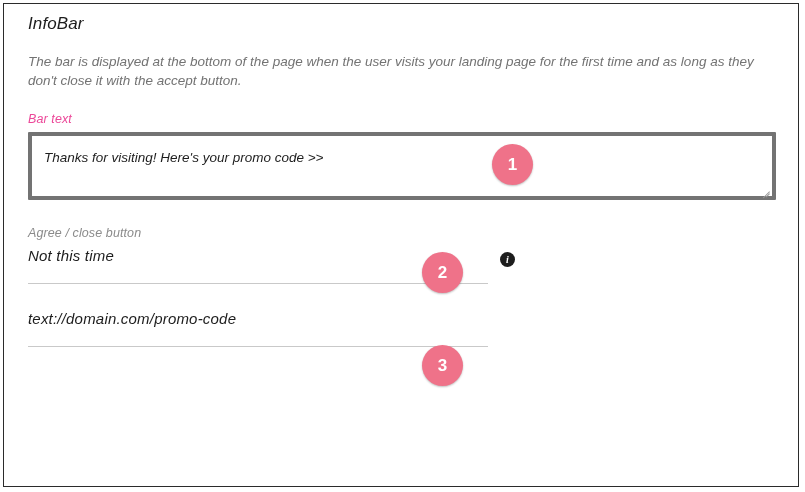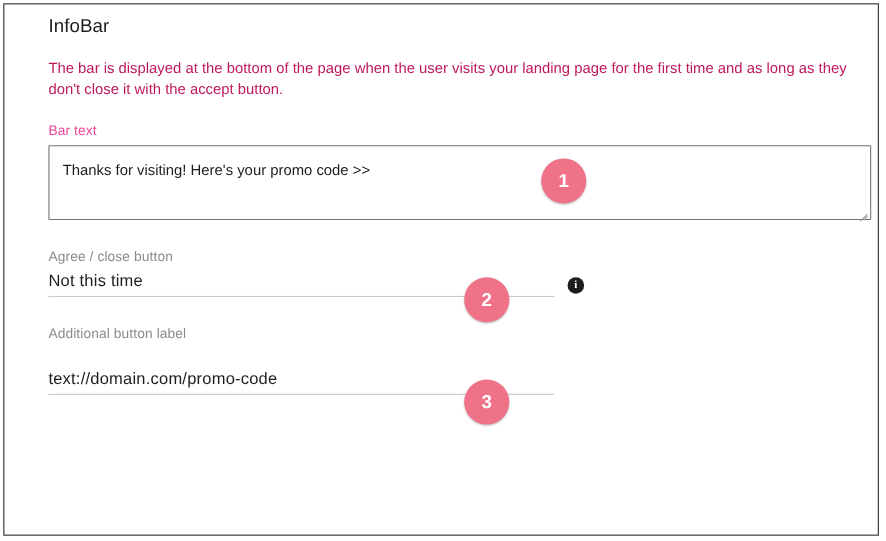--- a/index.html
+++ b/index.html
@@ -19,48 +19,49 @@
     top: 3px;
     width: 796px;
     height: 484px;
     border: 1px solid #2b2b2b;
     background: #ffffff;
     box-sizing: border-box;
     overflow: hidden;
   }
   .content {
     position: absolute;
-    left: 40px;
+    left: 24px;
     top: 10px;
     right: 18px;
+    font-style: italic;
   }
   .title {
     font-size: 17px;
     color: #1d1d1d;
     font-weight: 400;
     letter-spacing: 0.1px;
     margin: 0 0 18px 0;
   }
   .description {
     font-size: 13.5px;
     line-height: 19px;
-    color: #be185d;
+    color: #737373;
     width: 740px;
     margin: 0 0 22px 0;
   }
   .field-label {
     font-size: 12.5px;
     color: #ec4899;
     margin-bottom: 6px;
     letter-spacing: 0.1px;
   }
   .textarea-box {
     width: 748px;
     height: 68px;
-    border: 1px solid #737373;
+    border: 4px solid #737373;
     box-sizing: border-box;
     background: #ffffff;
     position: relative;
     padding: 13px 12px;
     font-size: 13.5px;
     color: #1d1d1d;
     line-height: 18px;
     border-radius: 1px;
   }
   .resize-grip {
@@ -74,21 +75,21 @@
     position: absolute;
     background: #9a9a9a;
     height: 1px;
   }
   .resize-grip span.a { width: 9px; right: 0; bottom: 2px; transform: rotate(-45deg); transform-origin: right bottom; }
   .resize-grip span.b { width: 5px; right: 0; bottom: 0px; transform: rotate(-45deg); transform-origin: right bottom; }
 
   .underline-field {
     width: 460px;
     border-bottom: 1px solid #c9c9c9;
-    padding-bottom: 5px;
+    padding-bottom: 19px;
     font-size: 15px;
     color: #1d1d1d;
     letter-spacing: 0.2px;
   }
   .group {
     margin-top: 26px;
     position: relative;
   }
   .group .field-label {
     font-size: 12.5px;
@@ -151,21 +152,20 @@
 
     <div class="group">
       <div class="field-label">Agree / close button</div>
       <div class="underline-field">
         <span>Not this time</span>
       </div>
       <div class="info-dot">i</div>
     </div>
 
     <div class="group">
-      <div class="field-label">Additional button label</div>
     </div>
 
     <div class="group">
       <div class="underline-field">
         <span>text://domain.com/promo-code</span>
       </div>
     </div>
 
   </div>
 

